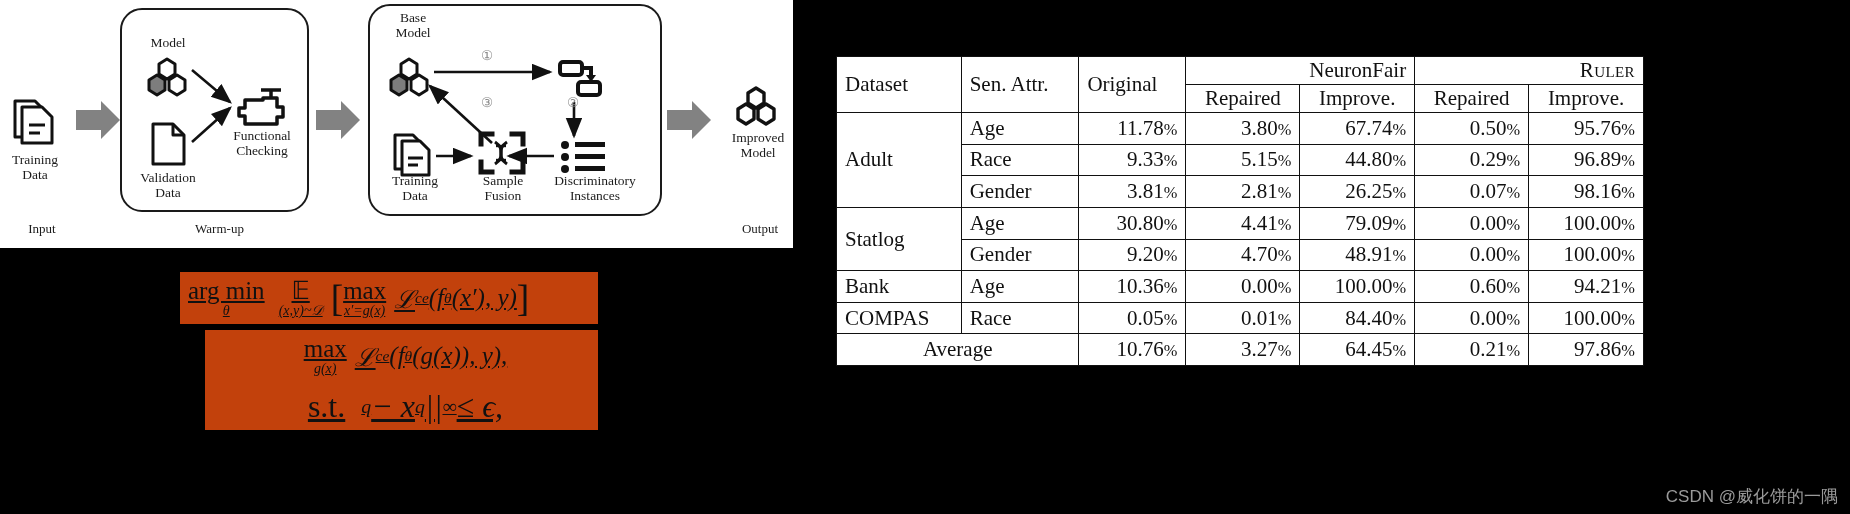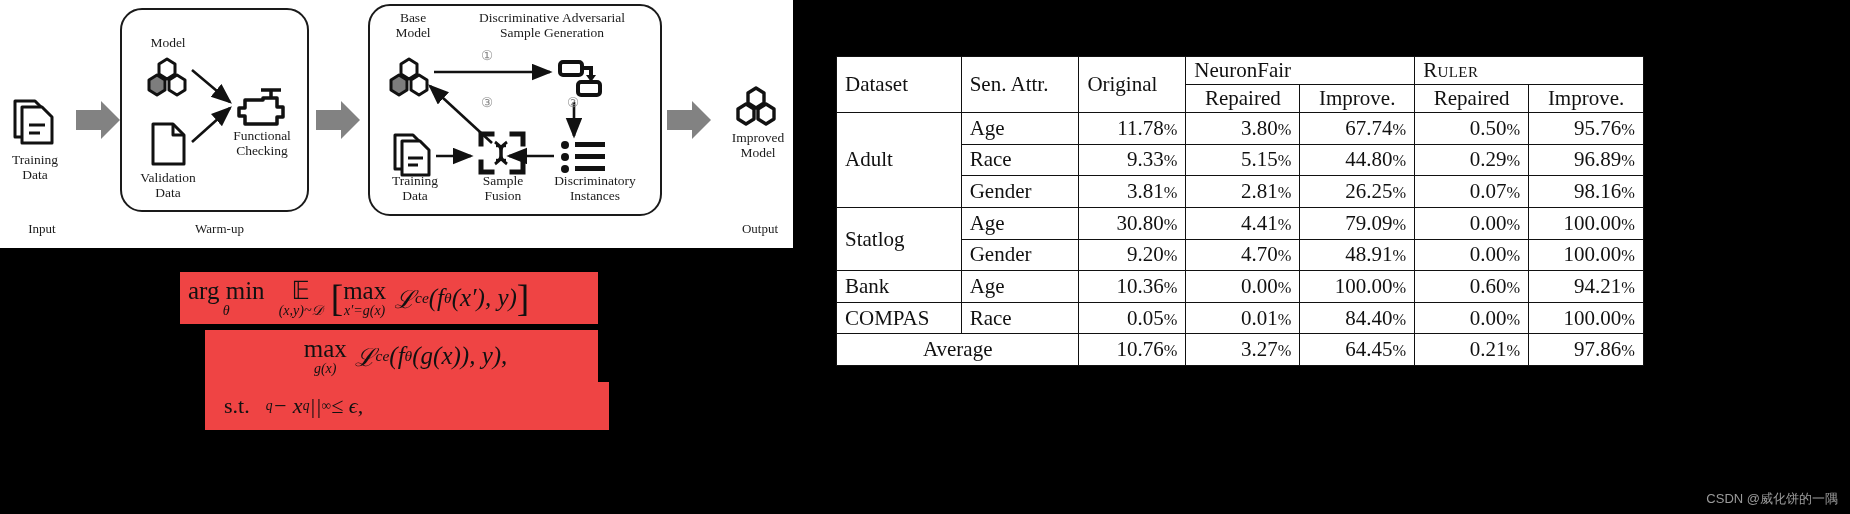--- a/index.html
+++ b/index.html
@@ -39,28 +39,29 @@
     border-top:19px solid transparent;border-bottom:19px solid transparent;
     border-left:19px solid #828282;
   }
 
   
   .icon{position:absolute;}
   svg{display:block;overflow:visible;}
 
   
   .formula{
-    position:absolute;background:#ef4444;color:#111;
+    position:absolute;background:#c2410c;color:#111;
     font-family:"Liberation Serif", serif;
     display:flex;align-items:center;
     white-space:nowrap;
+    text-decoration:underline;
   }
   #formula-1{left:180px;top:272px;width:410px;height:52px;padding-left:8px;font-size:25px;}
   #formula-2{left:205px;top:330px;width:385px;height:52px;padding-left:8px;font-size:25px;}
-  #formula-3{left:205px;top:382px;width:385px;height:48px;padding-left:19px;font-size:22px;}
+  #formula-3{left:205px;top:382px;width:385px;height:48px;padding-left:8px;font-size:32px;justify-content:center;}
   .mi{font-style:italic;}
   .sub{font-size:.62em;vertical-align:-0.28em;}
   .stack{display:inline-flex;flex-direction:column;align-items:center;line-height:1;vertical-align:middle;}
   .stack .top{font-size:1em;}
   .stack .bot{font-size:.56em;font-style:italic;margin-top:1px;}
   .big-br{font-size:1.5em;font-weight:300;}
   .cal{font-family:"Liberation Serif", serif;font-style:italic;}
 
   
   #results-table-wrap{
@@ -71,35 +72,35 @@
     border-collapse:collapse;width:100%;height:100%;
     font-family:"Liberation Serif", serif;color:#111;background:#fff;
   }
   table#results-table td, table#results-table th{
     border:1.6px solid #111;
     font-weight:normal;
     padding:1px 8px;
     font-size:21px;
     background:#fff;
   }
-  .thead-group{text-align:left;font-size:22px;}
+  .thead-group{text-align:right;font-size:22px;}
   .smallcaps{font-variant:small-caps;letter-spacing:.4px;}
   .th-sub{text-align:center;font-size:20.5px;}
   .c-left{text-align:left;}
   .c-center{text-align:center;margin-top:48px;}
   .c-right{text-align:right;}
   .bold{font-weight:bold;}
   .pct{font-size:.78em;}
   .rowh{height:30px;}
   .thickline{border-top:2.4px solid #111;}
 
   
   #watermark{
     position:absolute;right:12px;bottom:6px;
-    color:#9a9a9a;font-size:13px;
+    color:#9a9a9a;font-size:17px;
     font-family:"Liberation Sans", sans-serif;
   }
 </style>
 </head>
 <body>
 
 <div id="pipeline-figure">
 
   <div class="icon" style="left:10px;top:95px;">
     <svg width="46" height="52" viewBox="0 0 46 52">
@@ -181,24 +182,20 @@
     <span>Model</span>
   </div>
   <div class="icon" style="left:388px;top:56px;">
     <svg width="46" height="42" viewBox="0 0 46 42">
       <polygon points="21,3 29,8 29,18 21,23 13,18 13,8" fill="#fff" stroke="#111" stroke-width="3" stroke-linejoin="round"></polygon>
       <polygon points="11,19 19,24 19,34 11,39 3,34 3,24" fill="#7d7d7d" stroke="#111" stroke-width="3" stroke-linejoin="round"></polygon>
       <polygon points="31,19 39,24 39,34 31,39 23,34 23,24" fill="#fff" stroke="#111" stroke-width="3" stroke-linejoin="round"></polygon>
     </svg>
   </div>
 
-  <div class="fig-label lbl-sm" style="left:452px;top:10px;width:200px;">
-    <span>Discriminative Adversarial</span><br>
-    <span>Sample Generation</span>
-  </div>
 
   <div class="icon" style="left:556px;top:58px;">
     <svg width="48" height="42" viewBox="0 0 48 42">
       <rect x="4" y="4" width="22" height="13" rx="3" fill="#fff" stroke="#111" stroke-width="4"></rect>
       <path d="M26 10 h9 v10" fill="none" stroke="#111" stroke-width="4"></path>
       <path d="M35 24 l-5 -7 h10 z" fill="#111"></path>
       <rect x="22" y="24" width="22" height="13" rx="3" fill="#fff" stroke="#111" stroke-width="4"></rect>
     </svg>
   </div>
 

